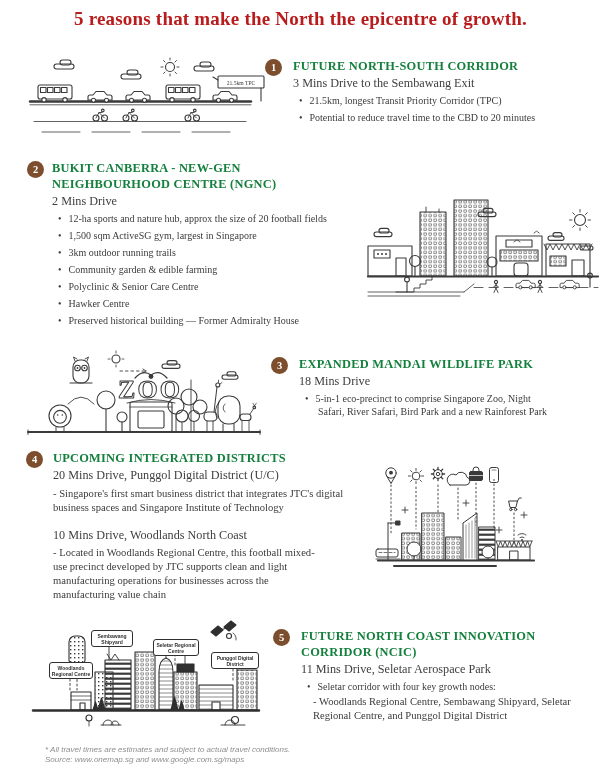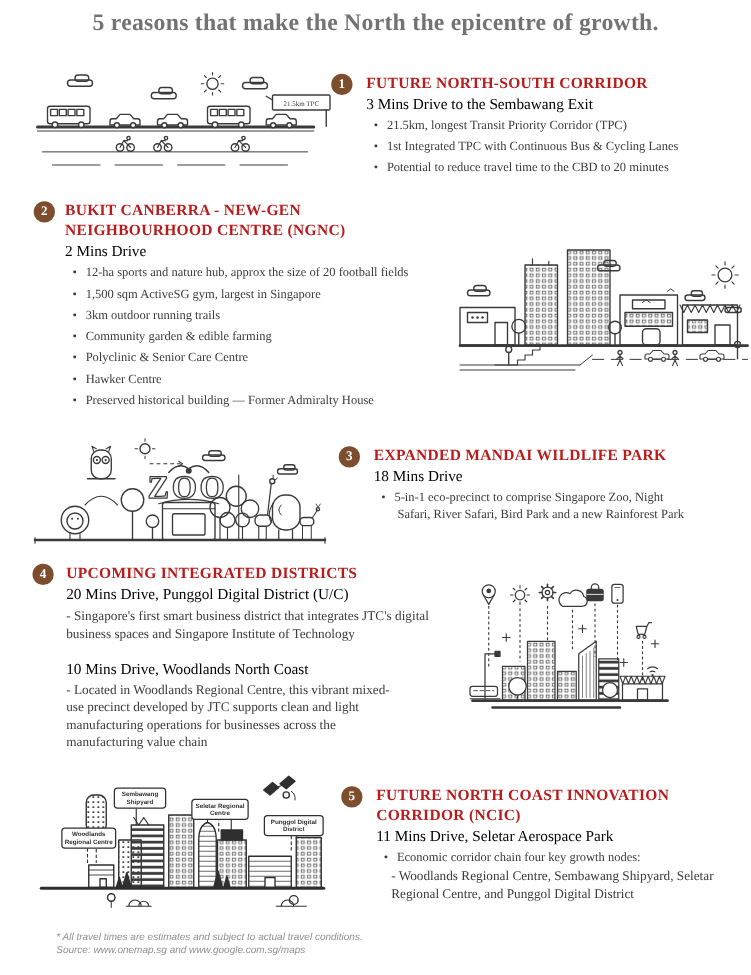--- a/index.html
+++ b/index.html
@@ -1,27 +1,27 @@
 <!DOCTYPE html>
 <html><head>
 <meta charset="utf-8">
 <style>
   html,body{margin:0;padding:0;background:#fff;}
   .page{position:relative;width:601px;height:780px;background:#ffffff;overflow:hidden;
         font-family:"Liberation Serif",serif;color:#3b3b3b;}
   .title{position:absolute;left:0;top:8px;width:601px;text-align:center;
-         font-size:19px;font-weight:bold;color:#737373;letter-spacing:.2px;}
+         font-size:19px;font-weight:bold;color:#b91c1c;letter-spacing:.2px;}
   .section{position:absolute;}
   .badge{position:absolute;left:0;top:1px;width:17px;height:17px;border-radius:50%;
          background:#7d4e2e;color:#fff;font-weight:bold;font-size:10.5px;
          display:flex;align-items:center;justify-content:center;}
   .content{padding-left:28px;}
-  .heading{font-size:12.4px;font-weight:bold;color:#b91c1c;letter-spacing:.25px;
+  .heading{font-size:12.4px;font-weight:bold;color:#15803d;letter-spacing:.25px;
            margin:0 0 2px 0;line-height:1.3;}
-  .sub{font-size:12.2px;color:#000000;margin:1px 0 3px 0;line-height:1.3;}
+  .sub{font-size:12.2px;color:#404040;margin:1px 0 3px 0;line-height:1.3;}
   ul.bullets{margin:3px 0 0 0;padding:0 0 0 6px;list-style:none;}
   ul.bullets li{font-size:10px;line-height:1.28;margin-bottom:4.2px;
                 padding-left:13px;text-indent:-13px;}
   ul.bullets li::before{content:"•";margin-right:7px;}
   .dash{font-size:10.6px;line-height:1.3;margin:1px 0 0 0;}
   .gap{height:12px;}
   .subtext{font-size:10.6px;line-height:1.3;padding-left:12px;margin-top:0;}
   .illus{position:absolute;}
   svg{display:block;overflow:visible;}
   svg text{stroke:none;fill:#3a3a3a;font-family:"Liberation Serif",serif;}
@@ -138,21 +138,20 @@
     </svg>
   </div>
 
   <div class="section" style="left:265px;top:58px;width:330px">
     <div class="badge">1</div>
     <div class="content">
       <h2 class="heading">FUTURE NORTH-SOUTH CORRIDOR</h2>
       <div class="sub">3 Mins Drive to the Sembawang Exit</div>
       <ul class="bullets">
         <li>21.5km, longest Transit Priority Corridor (TPC)</li>
-        <li>1st Integrated TPC with Continuous Bus &amp; Cycling Lanes</li>
         <li>Potential to reduce travel time to the CBD to 20 minutes</li>
       </ul>
     </div>
   </div>
 
   <div class="section" style="left:27px;top:160px;width:340px">
     <div class="badge">2</div>
     <div class="content" style="padding-left:25px">
       <h2 class="heading" style="width:235px">BUKIT CANBERRA - NEW-GEN NEIGHBOURHOOD CENTRE (NGNC)</h2>
       <div class="sub">2 Mins Drive</div>
@@ -353,21 +352,21 @@
   </div>
 
   <div class="section" style="left:26px;top:450px;width:350px">
     <div class="badge">4</div>
     <div class="content" style="padding-left:27px">
       <h2 class="heading">UPCOMING INTEGRATED DISTRICTS</h2>
       <div class="sub">20 Mins Drive, Punggol Digital District (U/C)</div>
       <p class="dash" style="width:322px">-  Singapore's first smart business district that integrates JTC's digital business spaces and Singapore Institute of Technology</p>
       <div class="gap"></div>
       <div class="sub">10 Mins Drive, Woodlands North Coast</div>
-      <p class="dash" style="width:268px">-  Located in Woodlands Regional Centre, this vibrant mixed-use precinct developed by JTC supports clean and light manufacturing operations for businesses across the manufacturing value chain</p>
+      <p class="dash" style="width:268px">-  Located in Woodlands Regional Centre, this football mixed-use precinct developed by JTC supports clean and light manufacturing operations for businesses across the manufacturing value chain</p>
     </div>
   </div>
 
   <div class="illus" style="left:376px;top:463px">
     <svg width="160" height="138" viewBox="0 0 160 138" stroke="#3a3a3a" fill="none" stroke-width="1" stroke-linecap="round" stroke-linejoin="round">
       <g transform="translate(15,10)">
         <circle cx="0" cy="0" r="5.2"></circle>
           <path d="M-4.4,2.8 L0,10.5 L4.4,2.8"></path>
           <circle cx="0" cy="-0.3" r="1.9" fill="#3a3a3a" stroke="none"></circle>
       </g>
@@ -503,21 +502,21 @@
     <div class="map-label" style="left:128px;top:27px;width:42px">Seletar Regional Centre</div>
     <div class="map-label" style="left:186px;top:40px;width:44px">Punggol Digital District</div>
   </div>
 
   <div class="section" style="left:273px;top:628px;width:325px">
     <div class="badge">5</div>
     <div class="content">
       <h2 class="heading" style="width:250px">FUTURE NORTH COAST INNOVATION CORRIDOR (NCIC)</h2>
       <div class="sub">11 Mins Drive, Seletar Aerospace Park</div>
       <ul class="bullets">
-        <li style="margin-bottom:1px">Economic corridor chain four key growth nodes:</li>
+        <li style="margin-bottom:1px">Seletar corridor with four key growth nodes:</li>
       </ul>
       <p class="subtext" style="width:262px">- Woodlands Regional Centre, Sembawang Shipyard, Seletar Regional Centre, and Punggol Digital District</p>
     </div>
   </div>
 
   <div class="footer">
     <div>* All travel times are estimates and subject to actual travel conditions.</div>
     <div>Source: www.onemap.sg and www.google.com.sg/maps</div>
   </div>
 

